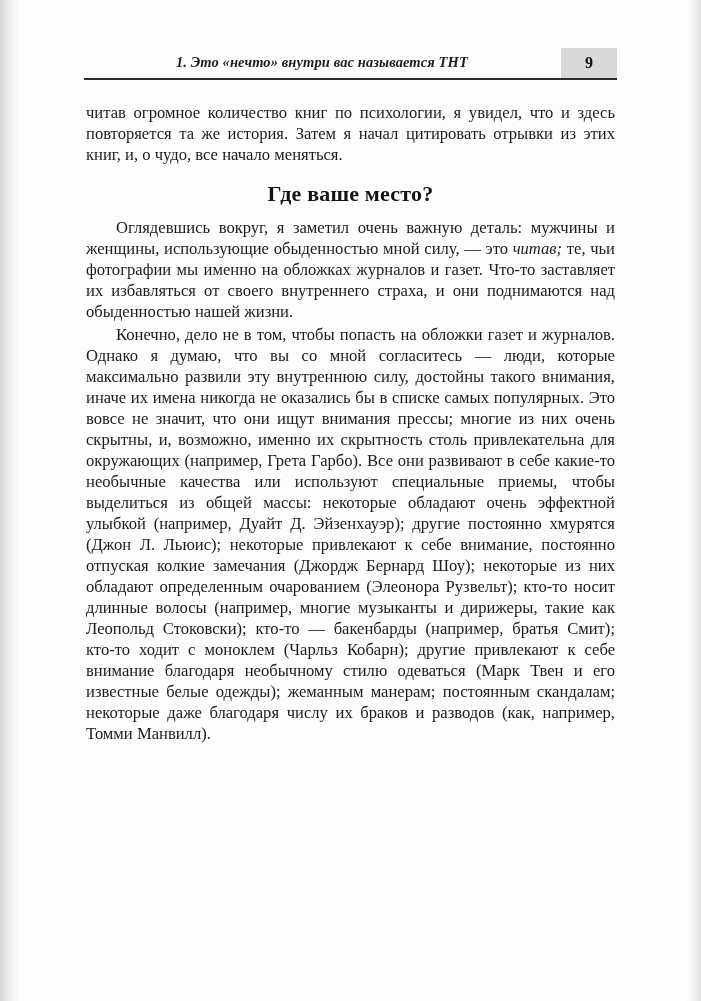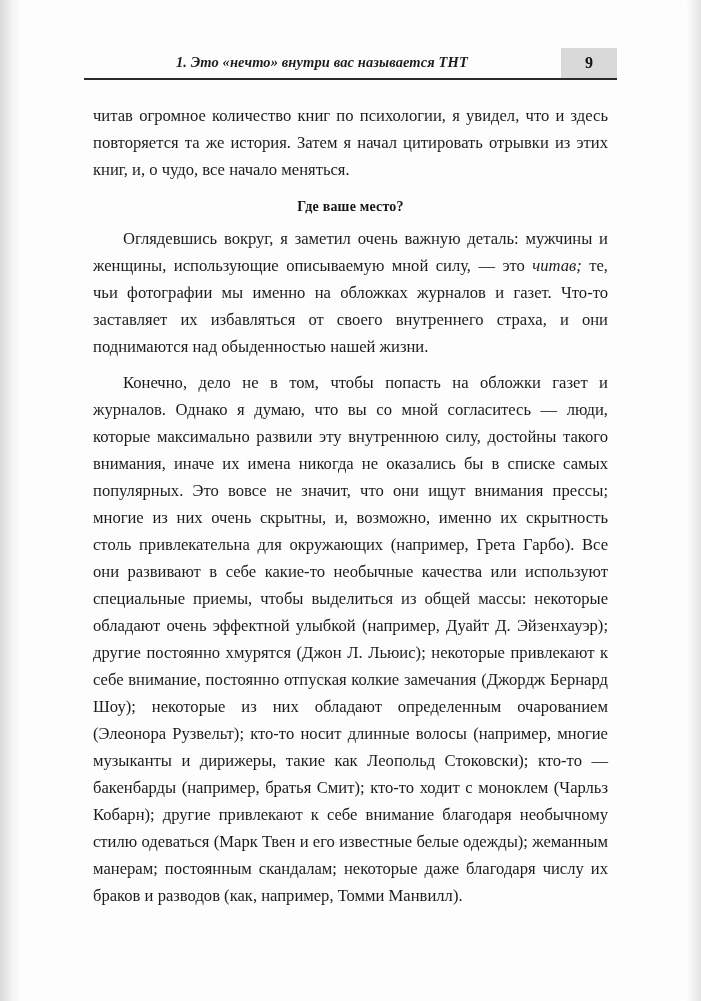--- a/index.html
+++ b/index.html
@@ -91,39 +91,39 @@
     font-weight: bold;
     font-size: 16px;
     color: #141414;
   }
 
   
   .body-text {
     margin-top: 20px;
   }
   p.para {
-    margin: 9px;
+    margin: 2px;
     font-size: 16.6px;
-    line-height: 27px;
+    line-height: 21px;
     text-align: justify;
     text-align-last: left;
     hyphens: manual;
     color: #1b1b1b;
   }
   p.para.indent {
     text-indent: 30px;
   }
   p.para + p.para {
     margin-top: 0;
   }
 
   h2.section-head {
     margin: 16px 0 10px 0;
     text-align: center;
-    font-size: 14px;
+    font-size: 22px;
     font-weight: bold;
     color: #141414;
     letter-spacing: 0.2px;
   }
 
   em.em {
     font-style: italic;
   }
 </style>
 </head>
@@ -139,19 +139,19 @@
       </div>
       <div class="header-rule"></div>
     </div>
 
     <div class="body-text">
 
       <p class="para">читав огромное количество книг по психологии, я увидел, что и здесь повторяется та же история. Затем я начал цитировать отрывки из этих книг, и, о чудо, все начало меняться.</p>
 
       <h2 class="section-head">Где ваше место?</h2>
 
-      <p class="para indent"><span>Оглядевшись вокруг, я заметил очень важную деталь: мужчины и женщины, использующие описываемую мной силу, — это </span><em class="em">читав;</em><span> те, чьи фотографии мы именно на обложках журналов и газет. Что-то заставляет их избавляться от своего внутреннего страха, и они поднимаются над обыденностью нашей жизни.</span></p>
+      <p class="para indent"><span>Оглядевшись вокруг, я заметил очень важную деталь: мужчины и женщины, использующие обыденностью мной силу, — это </span><em class="em">читав;</em><span> те, чьи фотографии мы именно на обложках журналов и газет. Что-то заставляет их избавляться от своего внутреннего страха, и они поднимаются над обыденностью нашей жизни.</span></p>
 
       <p class="para indent">Конечно, дело не в том, чтобы попасть на обложки газет и журналов. Однако я думаю, что вы со мной согласитесь — люди, которые максимально развили эту внутреннюю силу, достойны такого внимания, иначе их имена никогда не оказались бы в списке самых популярных. Это вовсе не значит, что они ищут внимания прессы; многие из них очень скрытны, и, возможно, именно их скрытность столь привлекательна для окружающих (например, Грета Гарбо). Все они развивают в себе какие-то необычные качества или используют специальные приемы, чтобы выделиться из общей массы: некоторые обладают очень эффектной улыбкой (например, Дуайт Д. Эйзенхауэр); другие постоянно хмурятся (Джон Л. Льюис); некоторые привлекают к себе внимание, постоянно отпуская колкие замечания (Джордж Бернард Шоу); некоторые из них обладают определенным очарованием (Элеонора Рузвельт); кто-то носит длинные волосы (например, многие музыканты и дирижеры, такие как Леопольд Стоковски); кто-то — бакенбарды (например, братья Смит); кто-то ходит с моноклем (Чарльз Кобарн); другие привлекают к себе внимание благодаря необычному стилю одеваться (Марк Твен и его известные белые одежды); жеманным манерам; постоянным скандалам; некоторые даже благодаря числу их браков и разводов (как, например, Томми Манвилл).</p>
 
     </div>
   </div>
 </div>
 
 </body></html>

